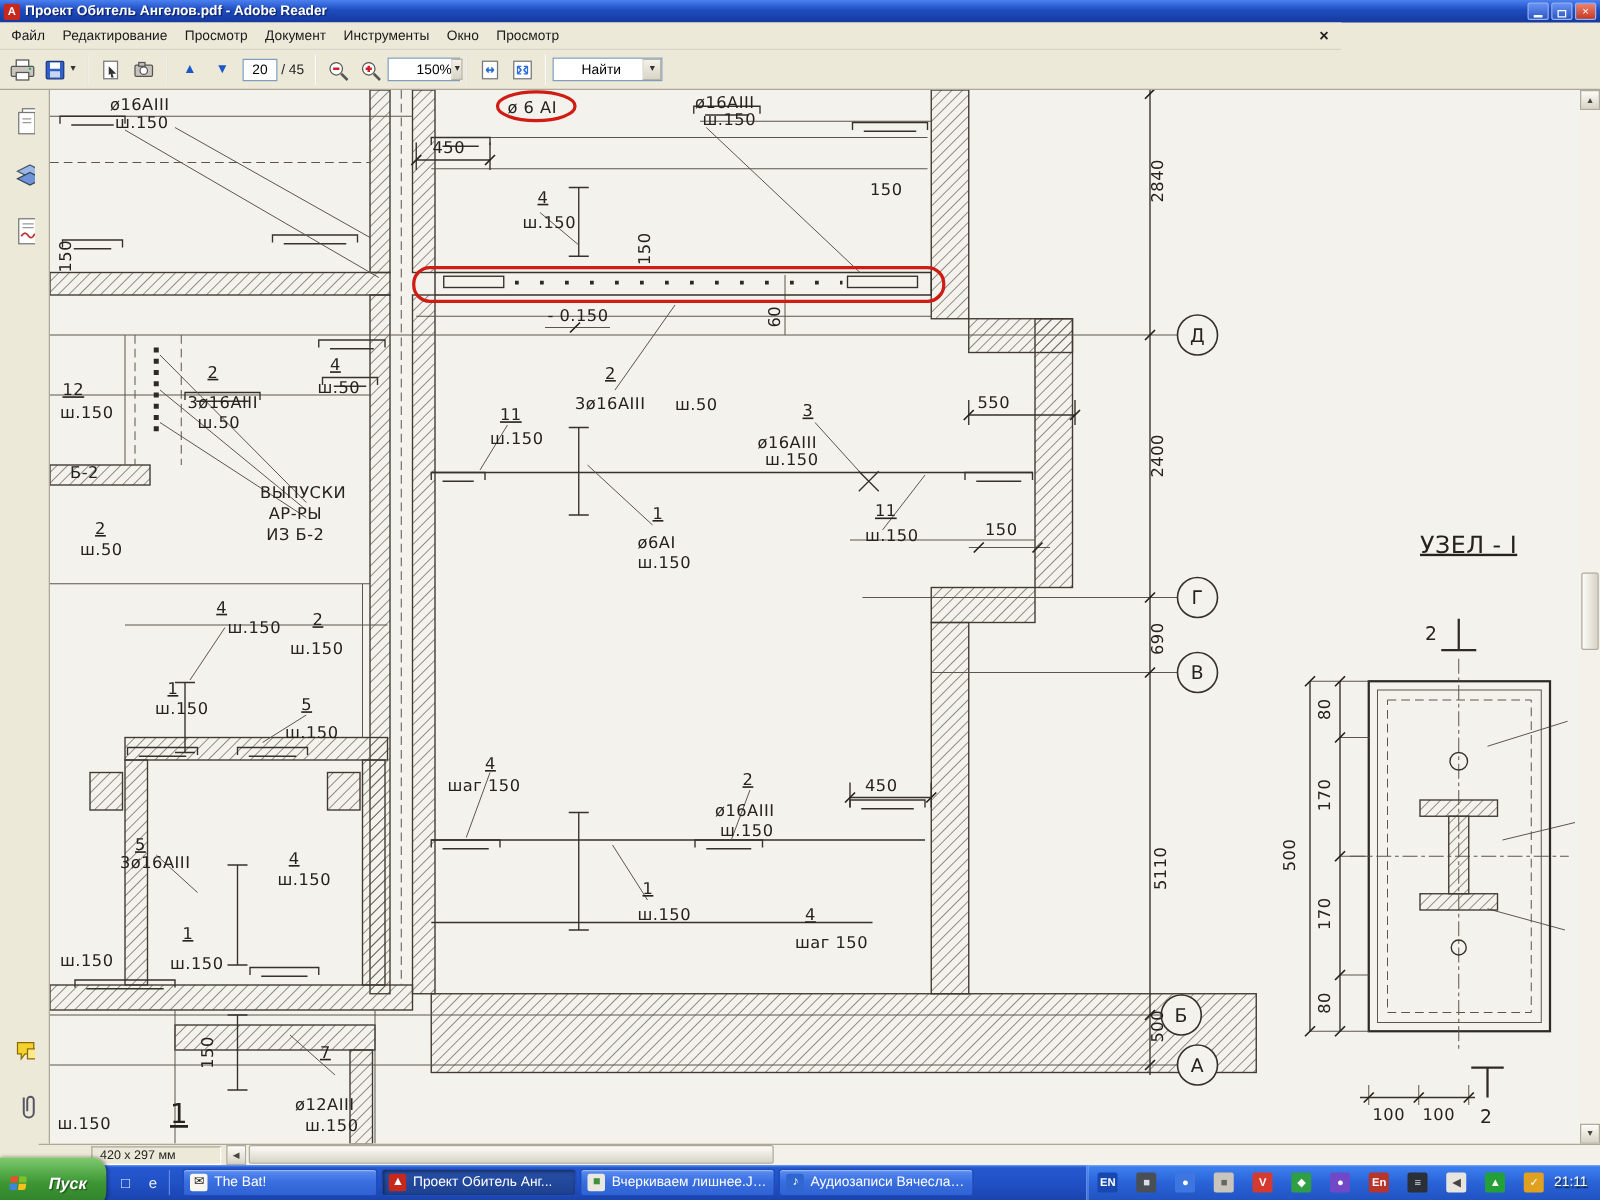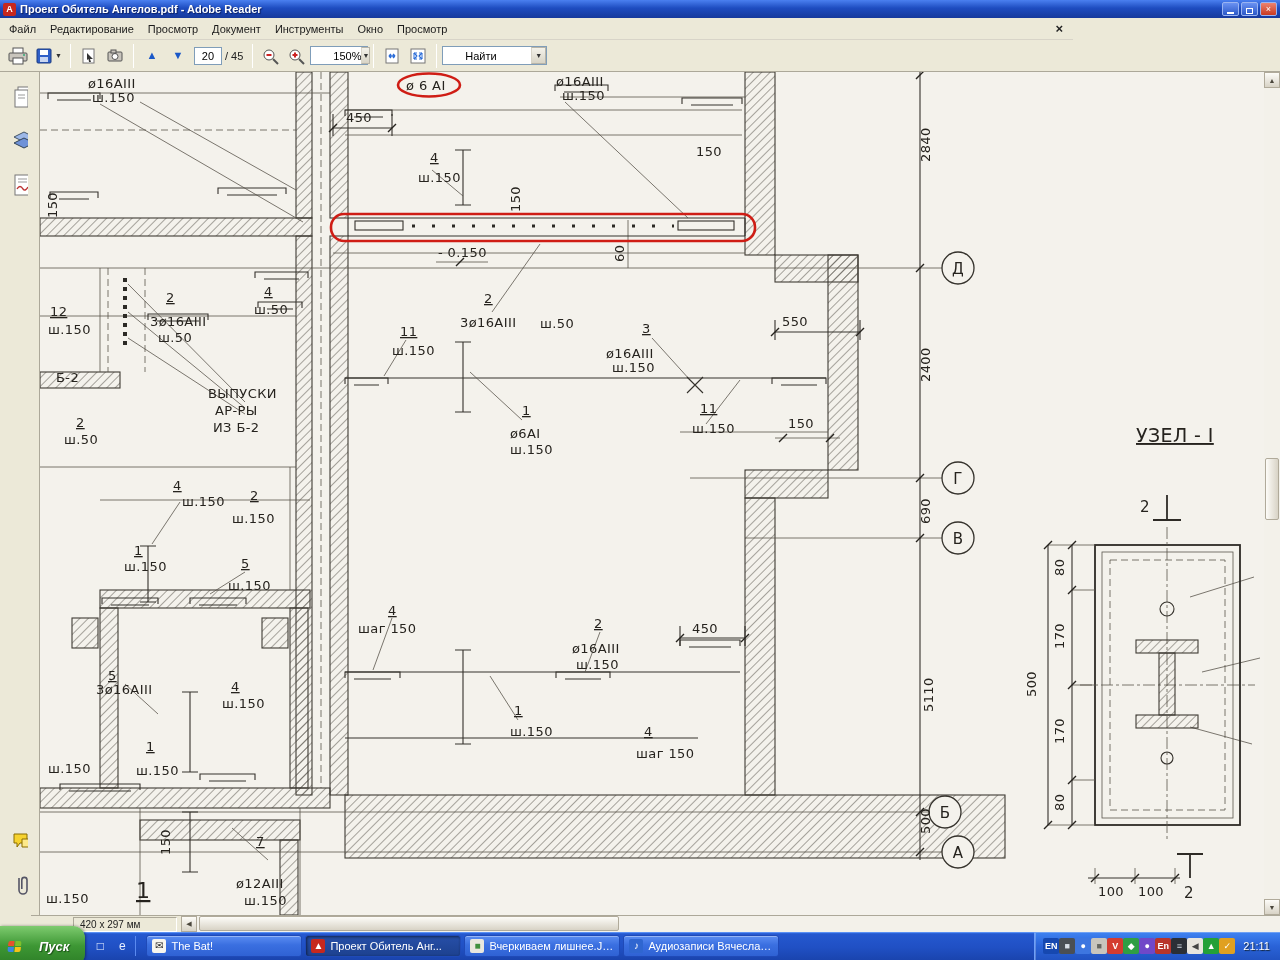--- a/index.html
+++ b/index.html
@@ -33,21 +33,21 @@
   .tsep{width:1px;height:24px;background:#aca899;border-right:1px solid #fff;margin:0 5px;}
   .tbtn{height:26px;min-width:26px;border:1px solid transparent;background:transparent;
     display:flex;align-items:center;justify-content:center;gap:2px;padding:0 2px;cursor:default;}
   .ddglyph{font-size:7px;color:#333;}
   .pagebox{width:28px;height:18px;background:#fff;border:1px solid #7f9db9;font-size:11px;
     display:flex;align-items:center;justify-content:center;margin:0 3px;}
   .pagetotal{font-size:11px;color:#222;margin-right:4px;white-space:nowrap;}
   .navtri{font-size:11px;color:#1a58c8;line-height:1;}
   .zoombox,.findbox{height:19px;background:#fff;border:1px solid #7f9db9;display:flex;align-items:center;font-size:11px;}
   .zoombox{width:58px;}
-  .findbox{width:105px;}
+  .findbox{width:88px;}
   .zoombox span,.findbox span{flex:1;padding-left:22px;text-align:left;}
   .ddbtn{width:15px;height:17px;border:1px solid #b8b4a8;border-left:1px solid #d8d4c8;
     background:linear-gradient(180deg,#f4f2ea,#d8d4c6);font-size:7px;color:#333;padding:0;cursor:default;}
 
   
   .main{position:absolute;left:0;top:72px;width:1280px;height:843px;display:flex;}
   .leftpanel{width:40px;height:843px;background:#ece9d8;border-right:1px solid #aca899;
     display:flex;flex-direction:column;align-items:center;padding-top:10px;}
   .lpbtn{width:30px;height:30px;border:1px solid transparent;background:transparent;
     display:flex;align-items:center;justify-content:center;margin-bottom:14px;cursor:default;}
@@ -105,21 +105,21 @@
     background:linear-gradient(180deg,#5b8df2,#3a6fe0 45%,#2f62d4);
     box-shadow:inset 0 1px 0 rgba(255,255,255,.35);
     display:flex;align-items:center;gap:5px;padding:0 5px;color:#fff;font-size:11px;cursor:default;}
   .xp-btn .tlabel{white-space:nowrap;overflow:hidden;text-overflow:ellipsis;}
   .xp-btn.active{background:linear-gradient(180deg,#274fa8,#1d418f);box-shadow:inset 1px 1px 3px rgba(0,0,0,.55);}
   .ticon{width:14px;height:14px;border-radius:2px;flex:none;display:flex;align-items:center;
     justify-content:center;font-size:10px;line-height:1;}
   .tray{margin-left:auto;height:28px;display:flex;align-items:center;padding:0 10px 0 8px;
     background:linear-gradient(180deg,#3f83f2 0%,#2a63d8 50%,#2153c2 100%);
     border-left:1px solid #6ea0f8;box-shadow:inset 1px 1px 0 rgba(255,255,255,.25);}
-  .trayicons{display:flex;align-items:center;gap:0;margin-right:8px;}
+  .trayicons{display:flex;align-items:center;gap:15px;margin-right:8px;}
   .trayicon{width:16px;height:16px;border-radius:2px;font-size:9px;font-weight:bold;
     display:flex;align-items:center;justify-content:center;cursor:default;}
   .clock{color:#fff;font-size:11px;text-shadow:1px 1px 1px #123;white-space:nowrap;}
 </style>
 </head>
 <body>
 
 <div class="screen">
 
   <div class="titlebar">

